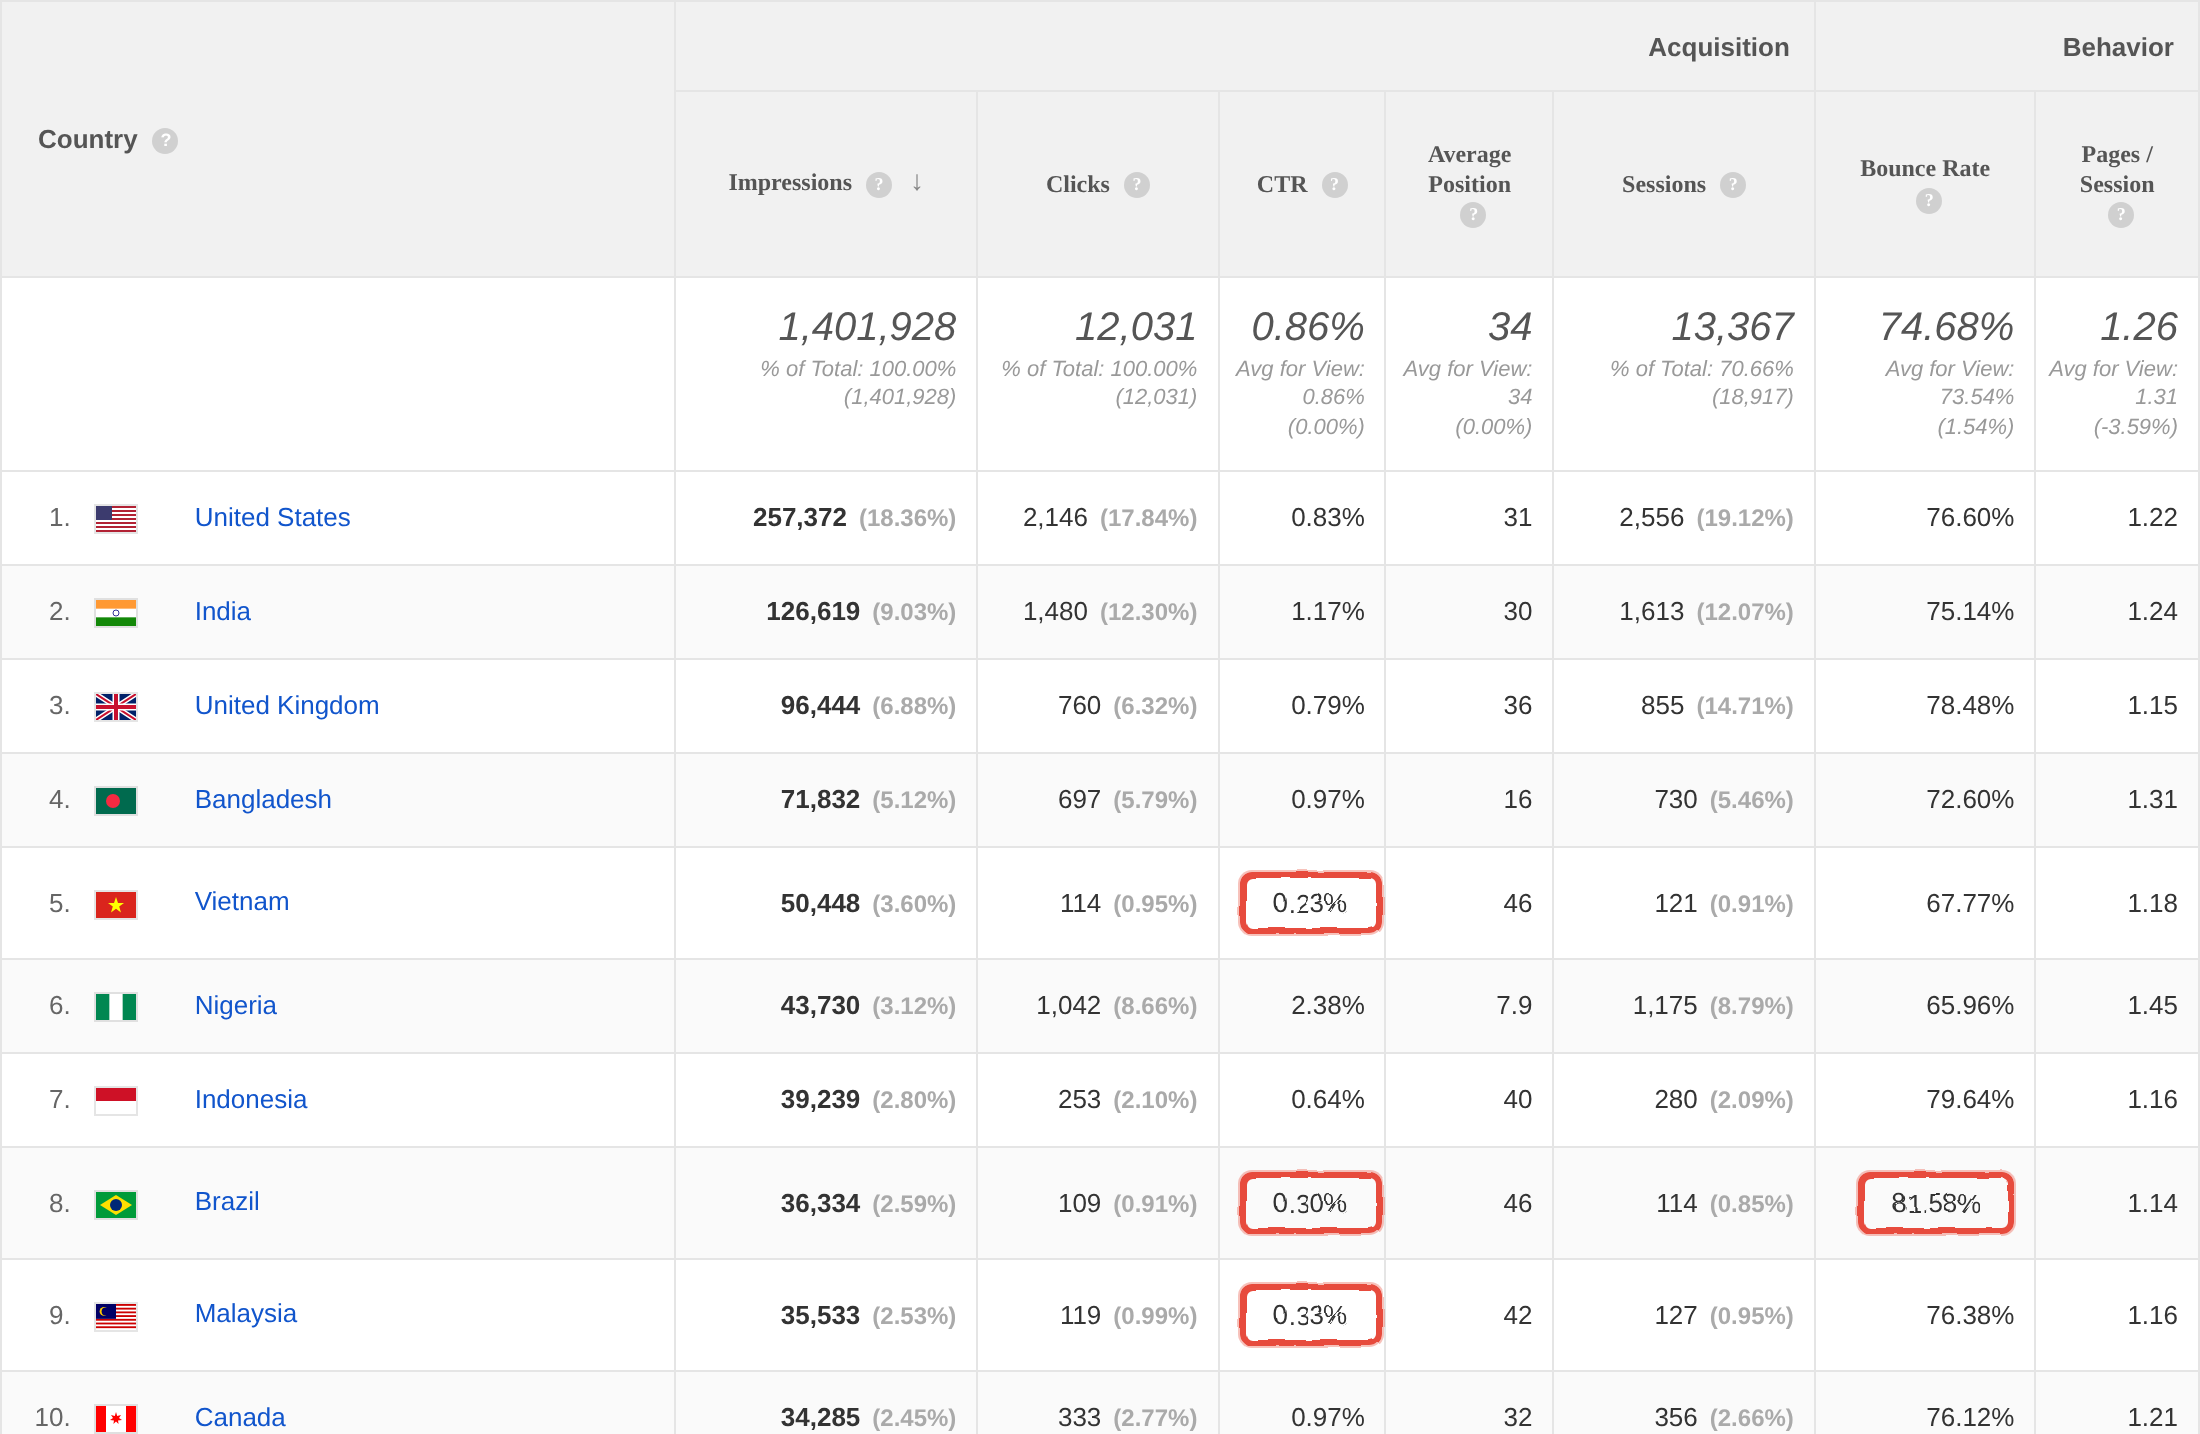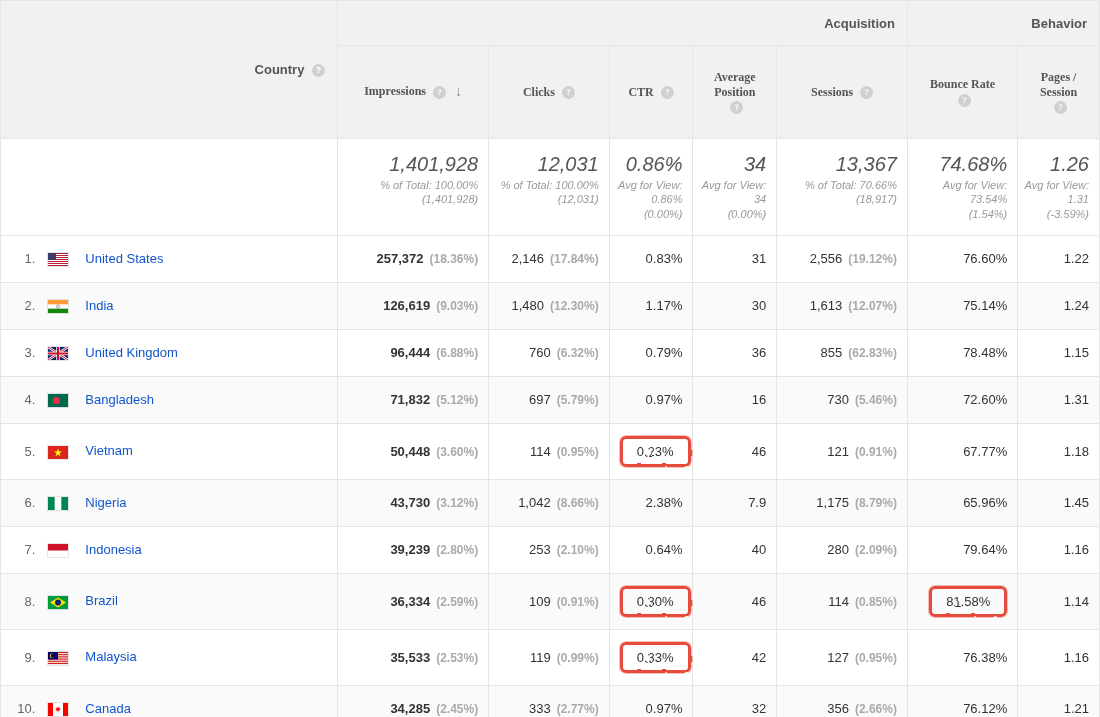--- a/index.html
+++ b/index.html
@@ -103,20 +103,21 @@
     border-left: none;
   }
   .data-row td.country .flag {
     display: inline-block;
     margin-right: 8px;
     vertical-align: middle;
   }
   .data-row td.country .name {
     color: #1155cc;
     cursor: pointer;
+    margin-left: 12px;
   }
   .data-row:nth-child(even) td {
     background: #fafafa;
   }
   .val-main {
     font-weight: bold;
     color: #333;
   }
   .val-main.nobold {
     font-weight: normal;
@@ -142,21 +143,21 @@
   .c-country { width: 290px; }
   .c-impress { width: 148px; }
   .c-clicks { width: 118px; }
   .c-ctr { width: 82px; }
   .c-avgpos { width: 82px; }
   .c-sessions { width: 128px; }
   .c-bounce { width: 108px; }
   .c-pages { width: 80px; }
 
   .country-header {
-    text-align: right;
+    text-align: left;
     padding-left: 18px !important;
     vertical-align: middle;
   }
 
   svg.flag {
     width: 20px;
     height: 13px;
     border: 1px solid rgba(0,0,0,0.1);
   }
 </style>
@@ -310,21 +311,21 @@
               <rect width="20" height="13" fill="#012169"></rect>
               <path d="M0,0 L20,13 M20,0 L0,13" stroke="#fff" stroke-width="2.5"></path>
               <path d="M0,0 L20,13 M20,0 L0,13" stroke="#c8102e" stroke-width="1"></path>
               <path d="M10,0 V13 M0,6.5 H20" stroke="#fff" stroke-width="3.5"></path>
               <path d="M10,0 V13 M0,6.5 H20" stroke="#c8102e" stroke-width="2"></path>
             </svg></span><span class="name">United Kingdom</span></td>
         <td><span class="val-main">96,444</span><span class="val-pct">(6.88%)</span></td>
         <td><span class="val-main nobold">760</span><span class="val-pct">(6.32%)</span></td>
         <td><span class="val-main nobold">0.79%</span></td>
         <td><span class="val-main nobold">36</span></td>
-        <td><span class="val-main nobold">855</span><span class="val-pct">(62.83%)</span></td>
+        <td><span class="val-main nobold">855</span><span class="val-pct">(14.71%)</span></td>
         <td><span class="val-main nobold">78.48%</span></td>
         <td><span class="val-main nobold">1.15</span></td>
       </tr>
       <tr class="data-row">
         <td class="idx">4.</td>
         <td class="country"><span class="flag"><svg class="flag" viewBox="0 0 20 13">
               <rect width="20" height="13" fill="#006a4e"></rect>
               <circle cx="8.5" cy="6.5" r="3.5" fill="#f42a41"></circle>
             </svg></span><span class="name">Bangladesh</span></td>
         <td><span class="val-main">71,832</span><span class="val-pct">(5.12%)</span></td>

